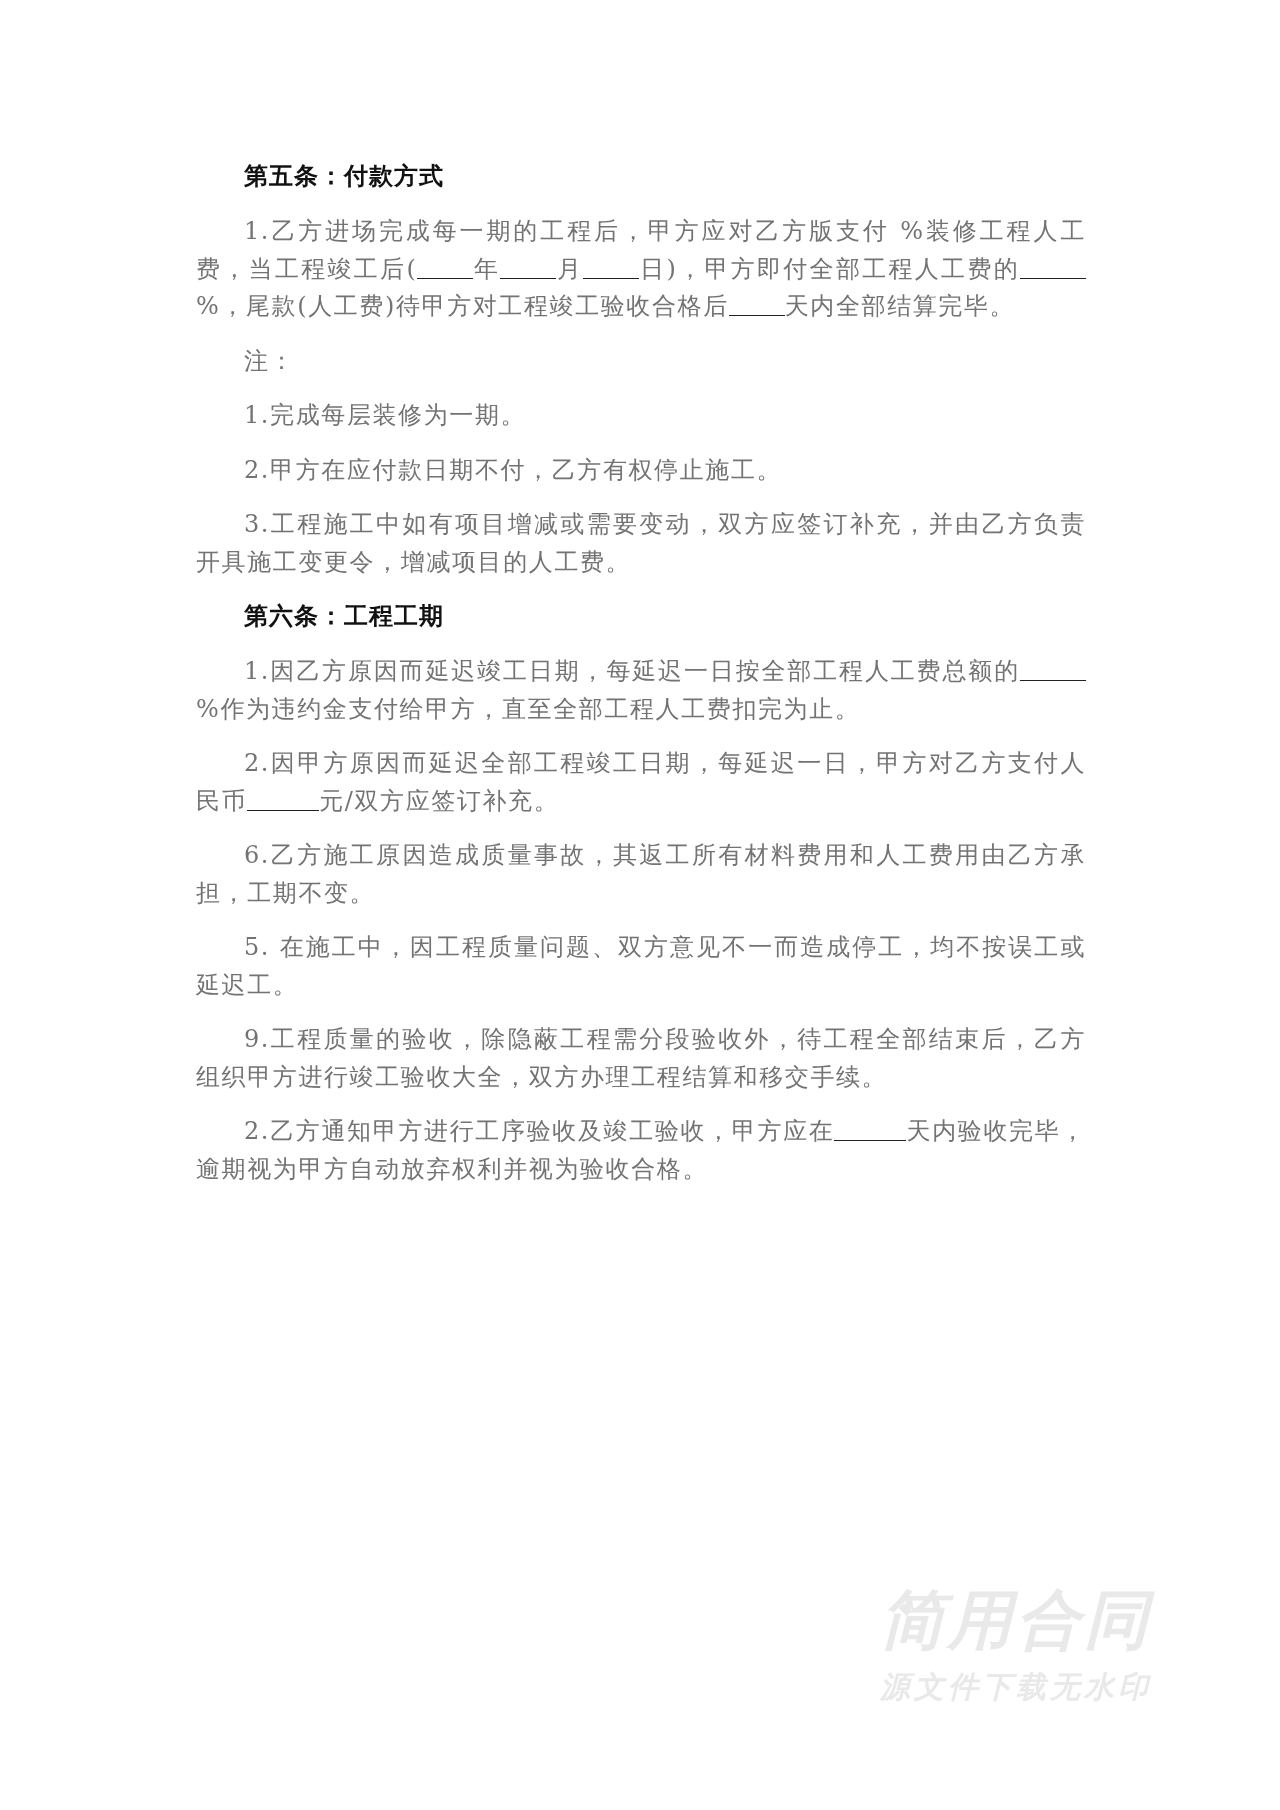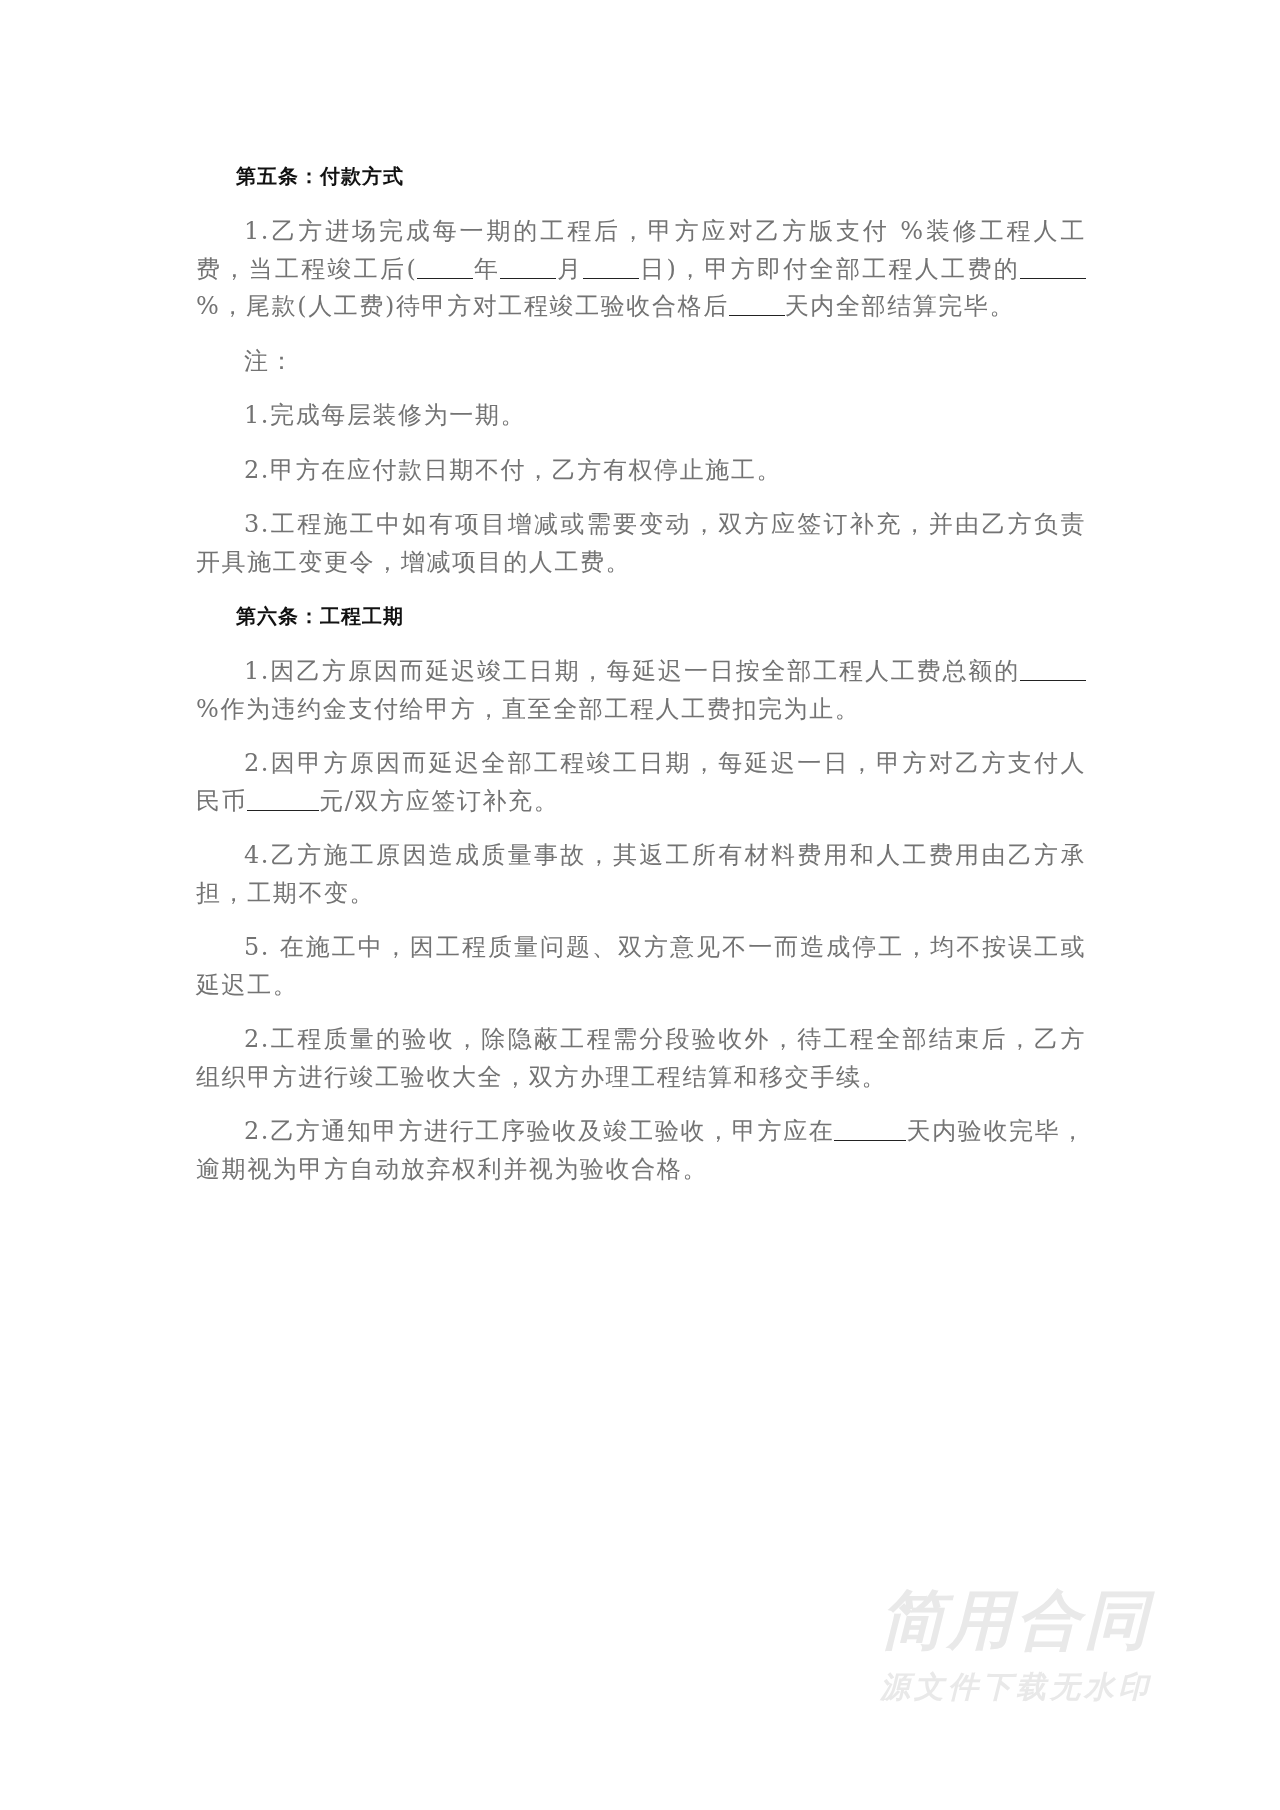--- a/index.html
+++ b/index.html
@@ -24,21 +24,21 @@
   }
   .content {
     position: absolute;
     left: 196px;
     top: 158px;
     width: 890px;
   }
   .heading {
     font-family: "DejaVu Sans", "Liberation Sans", sans-serif;
     font-weight: bold;
-    font-size: 20px;
+    font-size: 24px;
     line-height: 37px;
     text-indent: 2em;
     margin: 0 0 18px 0;
     color: #111111;
     letter-spacing: 1px;
   }
   .para {
     font-size: 24px;
     line-height: 37.5px;
     text-indent: 2em;
@@ -92,24 +92,24 @@
     <p class="para"><span>1.乙方进场完成每一期的工程后，甲方应对乙方版支付 %装修工程人工费，当工程竣工后(</span><span class="blank b-short"></span><span>年</span><span class="blank b-short"></span><span>月</span><span class="blank b-short"></span><span>日)，甲方即付全部工程人工费的</span><span class="blank b-mid"></span><span>%，尾款(人工费)待甲方对工程竣工验收合格后</span><span class="blank b-short"></span><span>天内全部结算完毕。</span></p>
 
     <p class="para">注：</p>
     <p class="para">1.完成每层装修为一期。</p>
     <p class="para">2.甲方在应付款日期不付，乙方有权停止施工。</p>
     <p class="para">3.工程施工中如有项目增减或需要变动，双方应签订补充，并由乙方负责开具施工变更令，增减项目的人工费。</p>
 
     <div class="heading">第六条：工程工期</div>
     <p class="para"><span>1.因乙方原因而延迟竣工日期，每延迟一日按全部工程人工费总额的</span><span class="blank b-mid"></span><span>%作为违约金支付给甲方，直至全部工程人工费扣完为止。</span></p>
     <p class="para"><span>2.因甲方原因而延迟全部工程竣工日期，每延迟一日，甲方对乙方支付人民币</span><span class="blank b-long"></span><span>元/双方应签订补充。</span></p>
-    <p class="para">4.乙方施工原因造成质量事故，其返工所有材料费用和人工费用由乙方承担，工期不变。</p>
+    <p class="para">6.乙方施工原因造成质量事故，其返工所有材料费用和人工费用由乙方承担，工期不变。</p>
     <p class="para">5. 在施工中，因工程质量问题、双方意见不一而造成停工，均不按误工或延迟工。</p>
 
-    <p class="para">2.工程质量的验收，除隐蔽工程需分段验收外，待工程全部结束后，乙方组织甲方进行竣工验收大全，双方办理工程结算和移交手续。</p>
+    <p class="para">9.工程质量的验收，除隐蔽工程需分段验收外，待工程全部结束后，乙方组织甲方进行竣工验收大全，双方办理工程结算和移交手续。</p>
     <p class="para"><span>2.乙方通知甲方进行工序验收及竣工验收，甲方应在</span><span class="blank b-long"></span><span>天内验收完毕，逾期视为甲方自动放弃权利并视为验收合格。</span></p>
 
   </div>
 
   <div class="watermark">
     <span class="wm-title">简用合同</span>
     <span class="wm-sub">源文件下载无水印</span>
   </div>
 </div>
 

